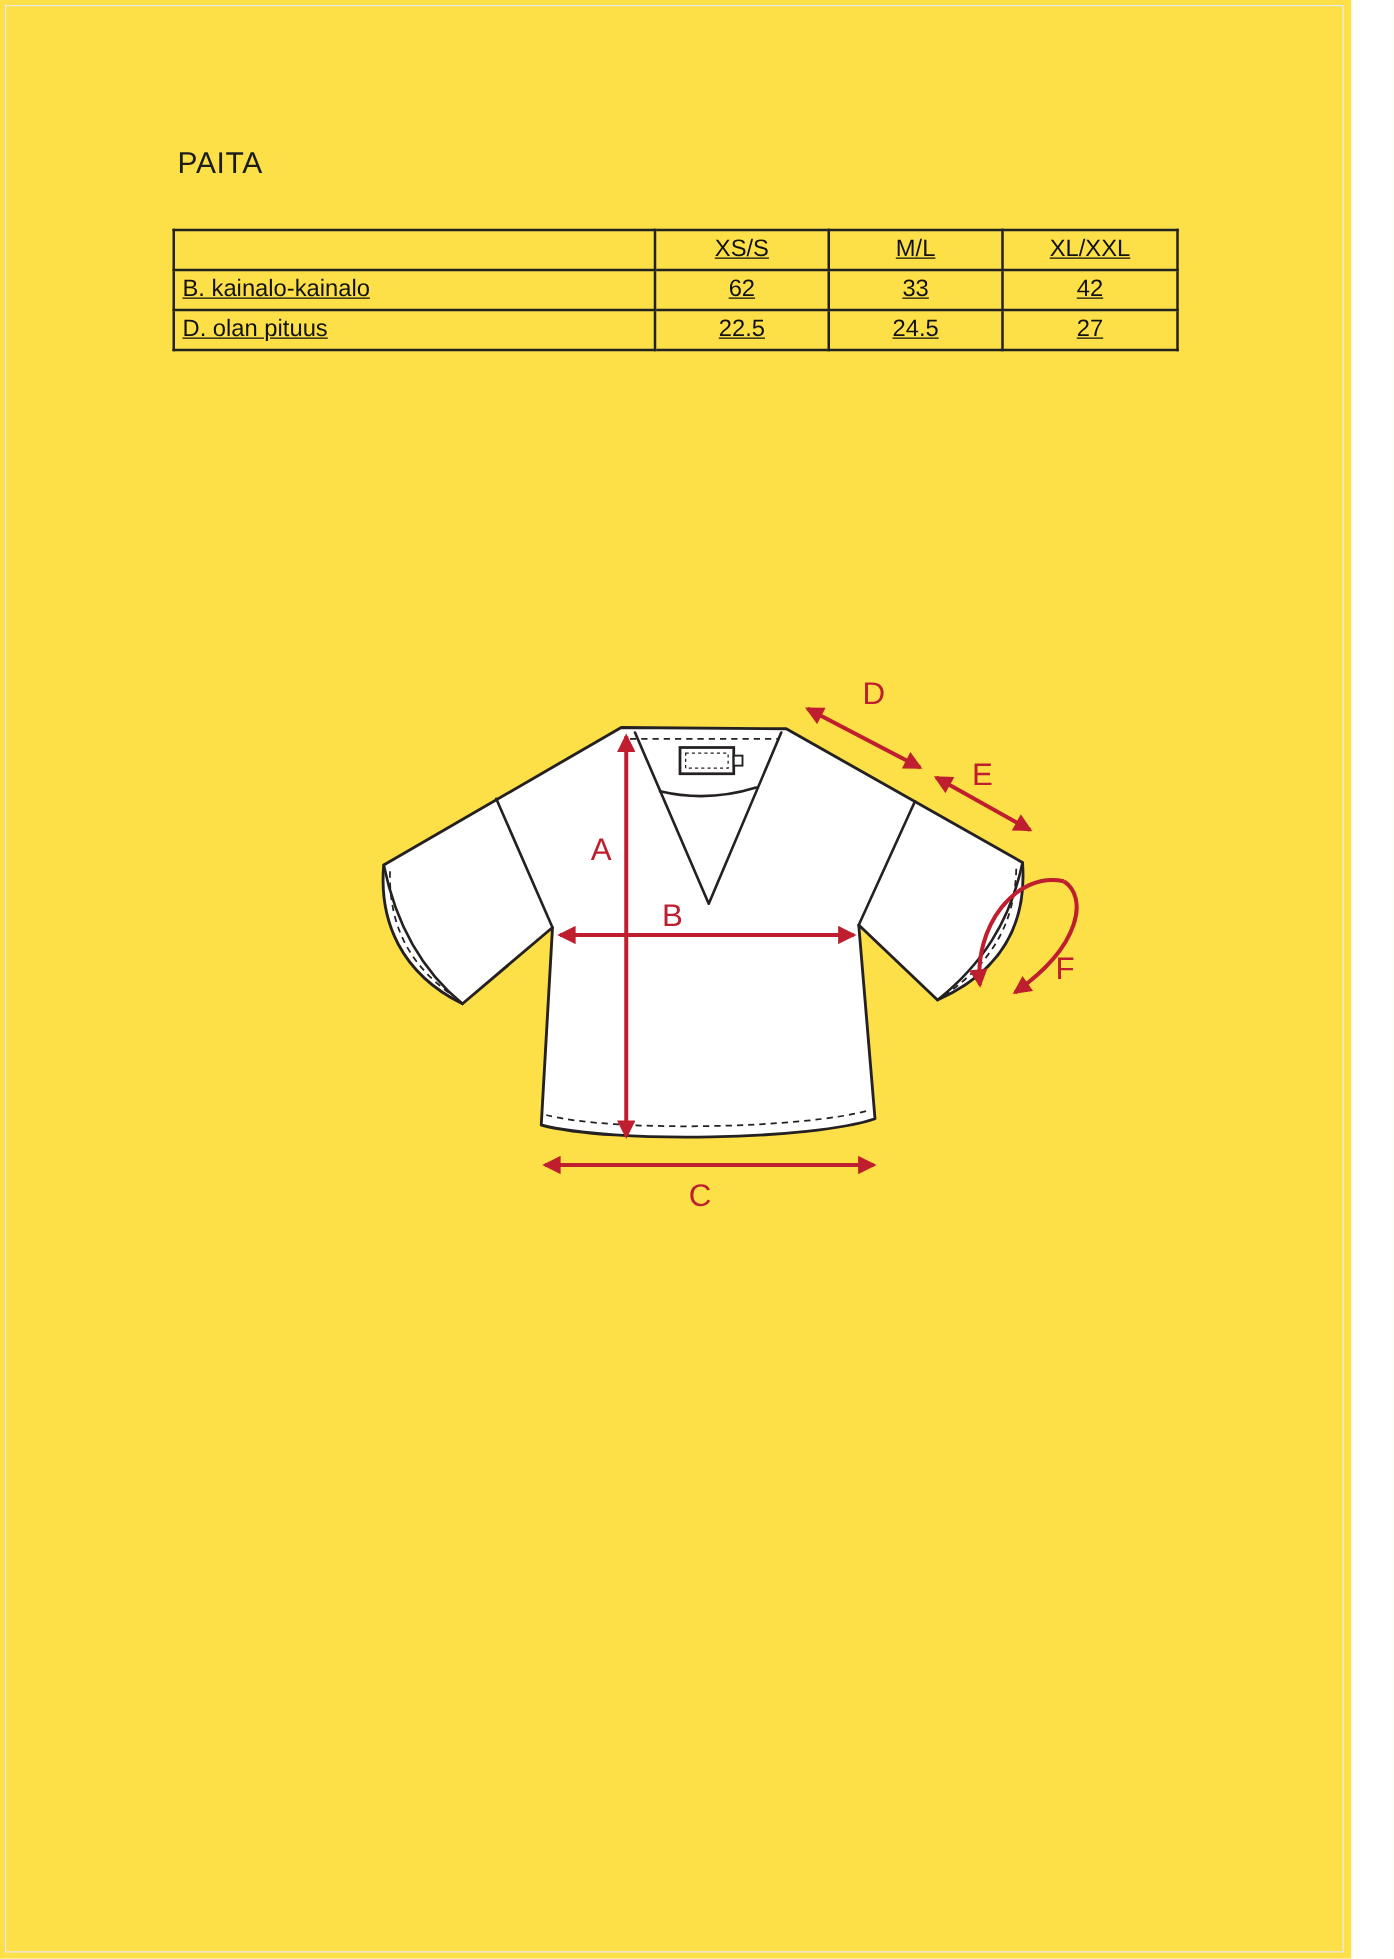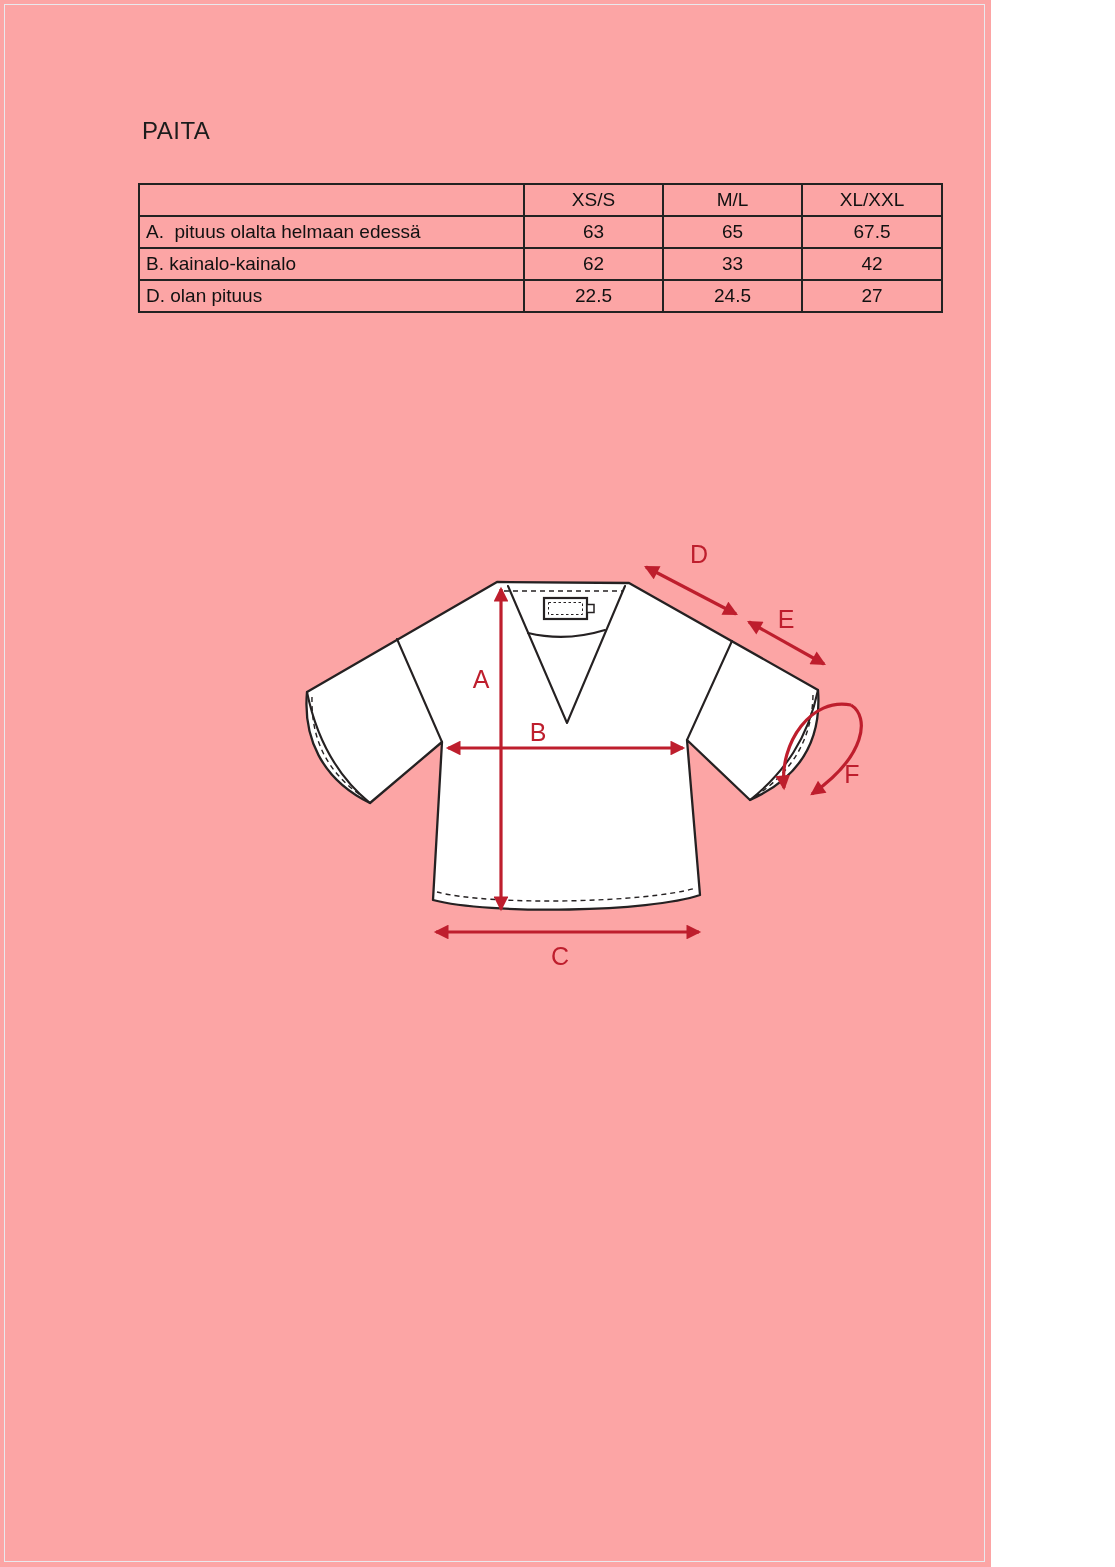--- a/index.html
+++ b/index.html
@@ -1,21 +1,21 @@
 <!DOCTYPE html>
 <html><head>
 <meta charset="utf-8">
 <style>
   * { margin: 0; padding: 0; box-sizing: border-box; }
   html, body { background: #ffffff; }
   .canvas {
     position: relative;
-    width: 991px;
+    width: 1081px;
     height: 1567px;
-    background: #fca5a5;
+    background: #fde047;
     overflow: hidden;
     font-family: "Liberation Sans", sans-serif;
     color: #1a1a1a;
   }
   .page-edge {
     position: absolute;
     left: 4px; top: 4px; right: 6px; bottom: 5px;
     border: 1px solid #e9e9ed;
     pointer-events: none;
   }
@@ -30,20 +30,21 @@
   }
   table.size-table {
     position: absolute;
     left: 138px;
     top: 183px;
     width: 803px;
     border-collapse: collapse;
     table-layout: fixed;
     font-size: 19px;
     color: #111;
+    text-decoration: underline;
   }
   table.size-table th,
   table.size-table td {
     border: 2px solid #222;
     height: 32px;
     text-align: center;
     vertical-align: middle;
     font-weight: 400;
     padding: 0;
   }
@@ -86,26 +87,20 @@
       </colgroup>
     <thead>
       <tr>
         <th class="lbl"></th>
         <th>XS/S</th>
         <th>M/L</th>
         <th>XL/XXL</th>
       </tr>
     </thead>
     <tbody>
-      <tr>
-        <td class="lbl">A.  pituus olalta helmaan edessä</td>
-        <td>63</td>
-        <td>65</td>
-        <td>67.5</td>
-      </tr>
       <tr>
         <td class="lbl">B. kainalo-kainalo</td>
         <td>62</td>
         <td>33</td>
         <td>42</td>
       </tr>
       <tr>
         <td class="lbl">D. olan pituus</td>
         <td>22.5</td>
         <td>24.5</td>

